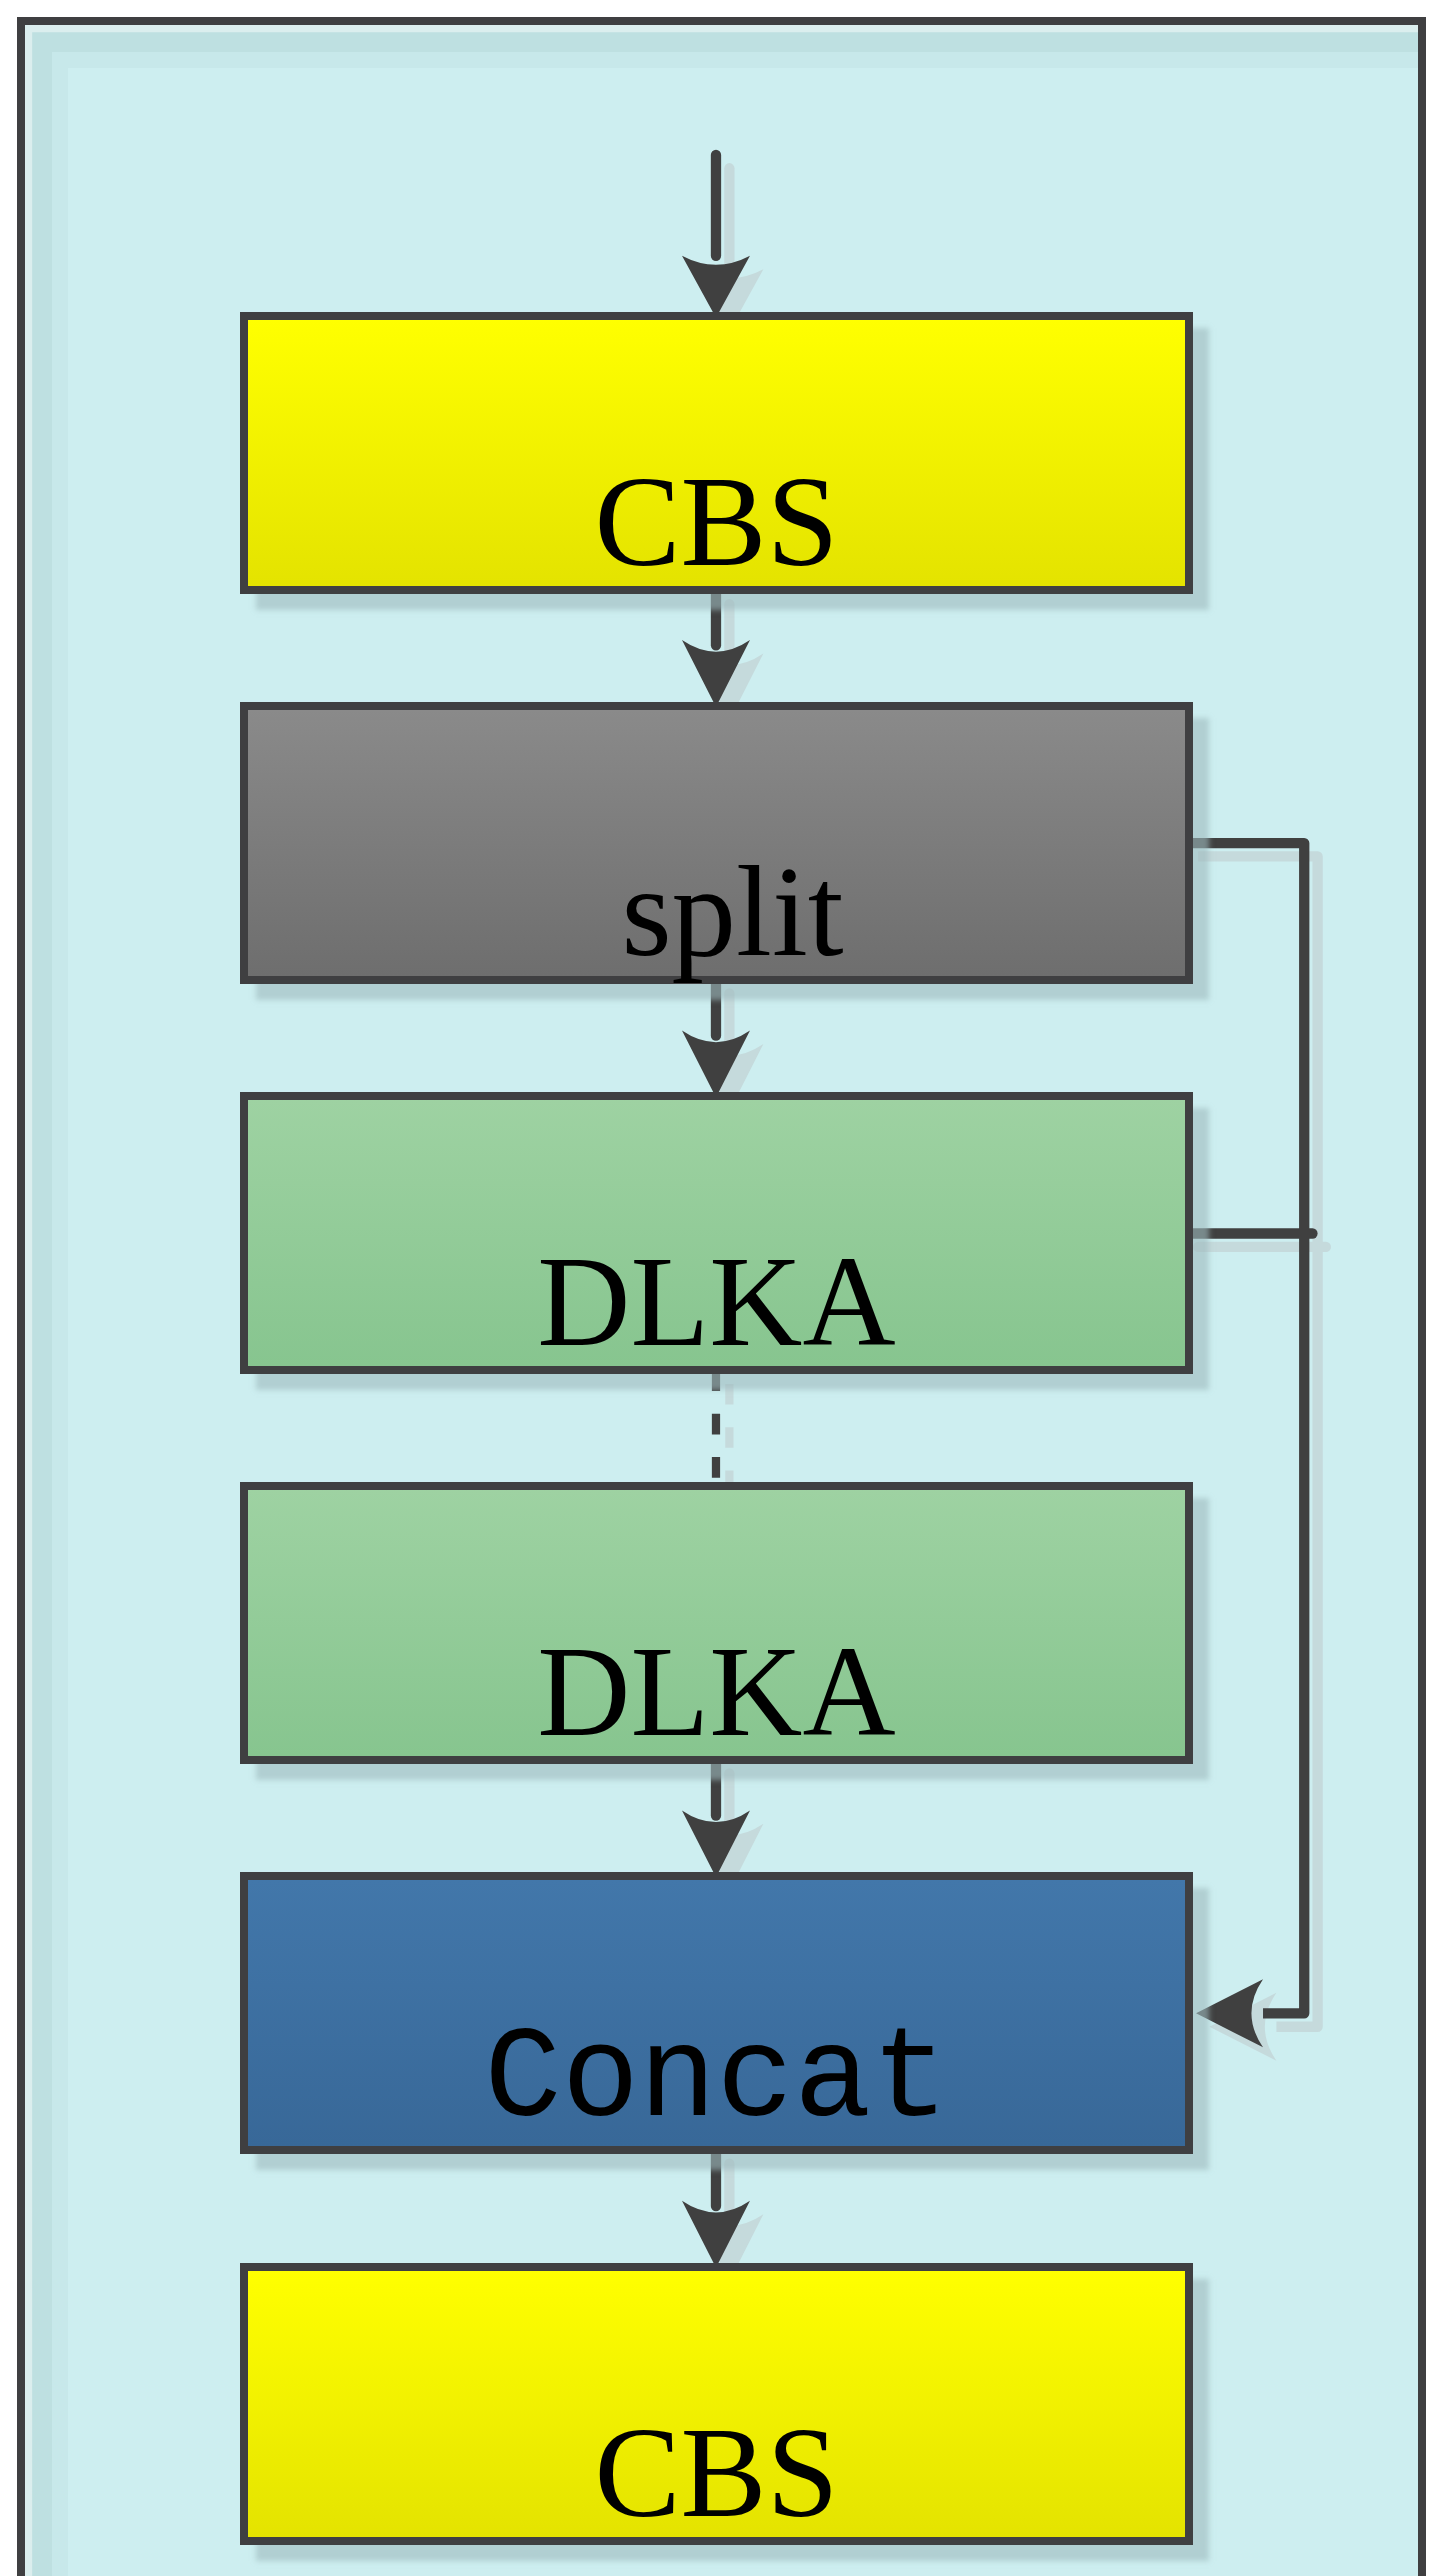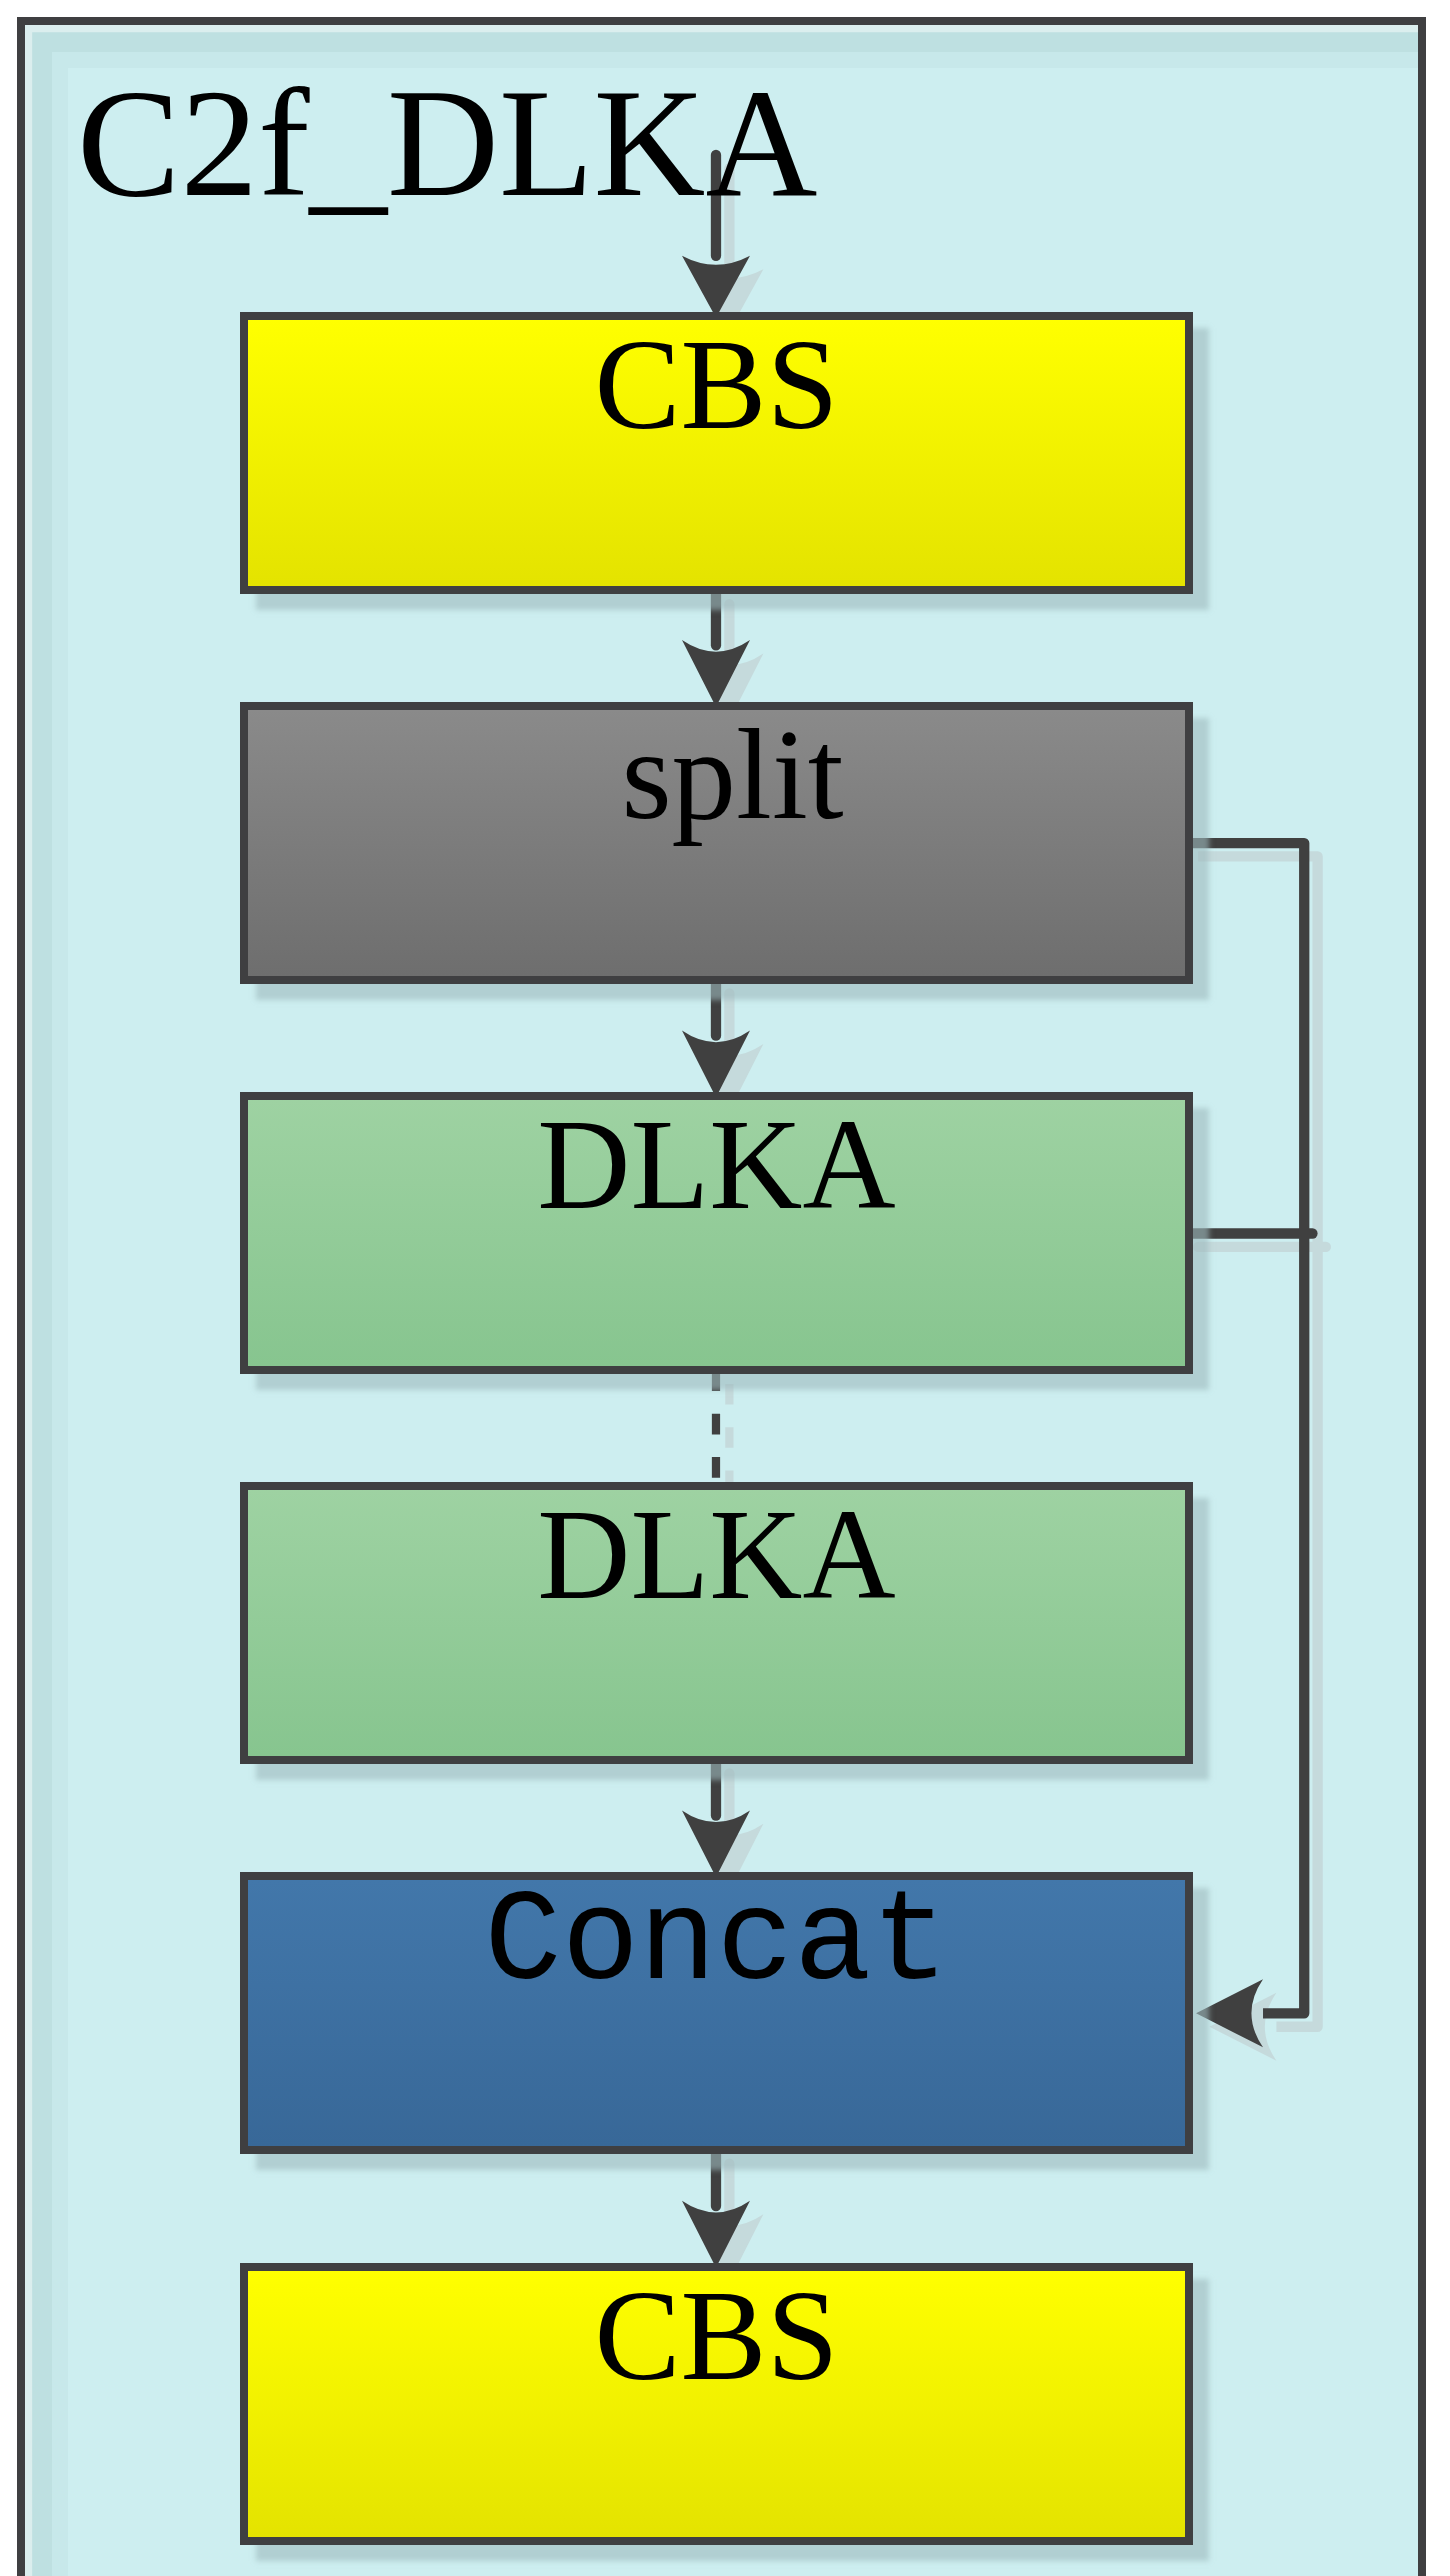--- a/index.html
+++ b/index.html
@@ -20,21 +20,21 @@
   }
   .title{
     position:absolute;left:77px;top:66px;
     font-size:155px;line-height:1;color:var(--text,#000);
     white-space:nowrap;
   }
   .edges{position:absolute;left:0;top:0;width:1450px;height:2672px;}
   .node{
     position:absolute;left:240px;width:953px;height:282px;
     box-sizing:border-box;border:8.2px solid var(--border,#3f3f41);
-    display:flex;align-items:flex-start;justify-content:center;
+    display:flex;align-items:flex-end;justify-content:center;
     box-shadow:15.5px 15.5px 5.2px rgba(158,186,190,0.60);
   }
   .node span{font-size:129px;line-height:1;color:var(--text,#000);}
   .node-cbs1  {top:312px; background:linear-gradient(180deg,var(--cbs_top,#ffff00),var(--cbs_bottom,#e4e300));}
   .node-split {top:702px;background:linear-gradient(180deg,var(--split_top,#8a8a8a),var(--split_bottom,#6e6e6e));padding-left:32px;}
   .node-dlka1 {top:1092px;background:linear-gradient(180deg,var(--dlka_top,#9ed2a2),var(--dlka_bottom,#87c58f));}
   .node-dlka2 {top:1482px;background:linear-gradient(180deg,var(--dlka_top,#9ed2a2),var(--dlka_bottom,#87c58f));}
   .node-concat{top:1872px;background:linear-gradient(180deg,var(--concat_top,#4277aa),var(--concat_bottom,#386898));font-family:Liberation Mono, monospace;}
   .node-cbs2  {top:2263px;background:linear-gradient(180deg,var(--cbs_top,#ffff00),var(--cbs_bottom,#e4e300));}
   .edge-shadow{stroke:var(--shadow,#c5dadc);fill:var(--shadow,#c5dadc);}
@@ -71,21 +71,20 @@
         <path fill="none" d="M 2300 1636 L 2532 1636 L 2532 3908 L 2452 3908" stroke-width="20" stroke-linejoin="round"></path>
         <path stroke="none" d="M 2452 3842 Q 2407 3908 2452 3974 L 2322 3908 Z"></path>
 
         <line x1="2300" y1="2394" x2="2548" y2="2394" stroke-width="20" stroke-linecap="round"></line>
       </g>
     </defs>
     <use href="#edge-geometry" transform="translate(26,26)" class="edge-shadow"></use>
     <use href="#edge-geometry" class="edge-main"></use>
   </svg>
 
-  <div class="title">C2f_DLKA</div>
 
   <div class="node node-cbs1">
     <span>CBS</span>
   </div>
 
   <div class="node node-split">
     <span>split</span>
   </div>
 
   <div class="node node-dlka1">

